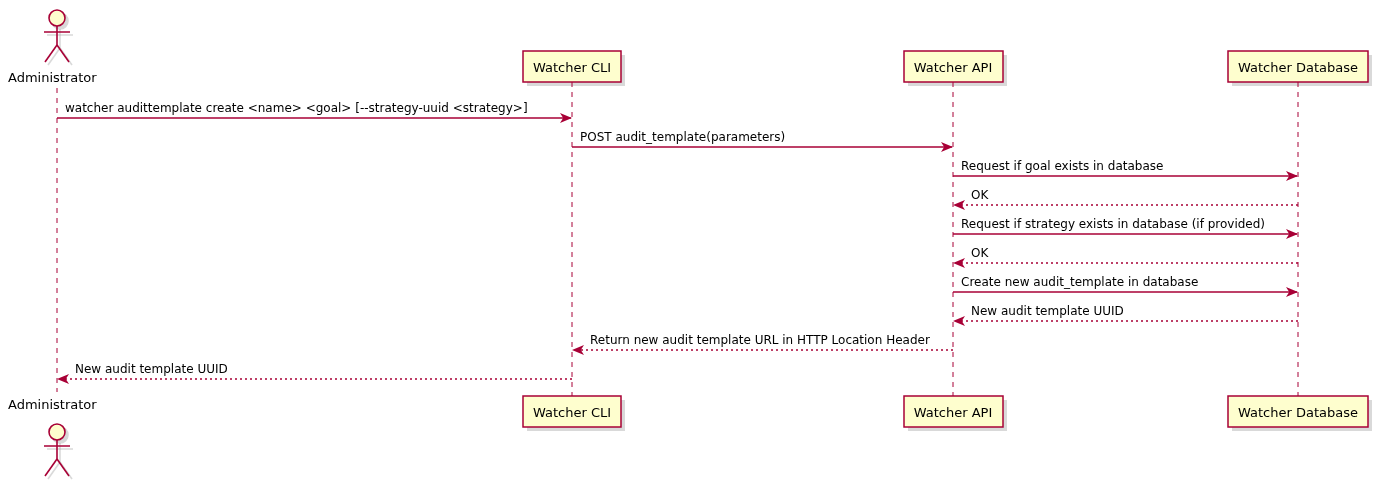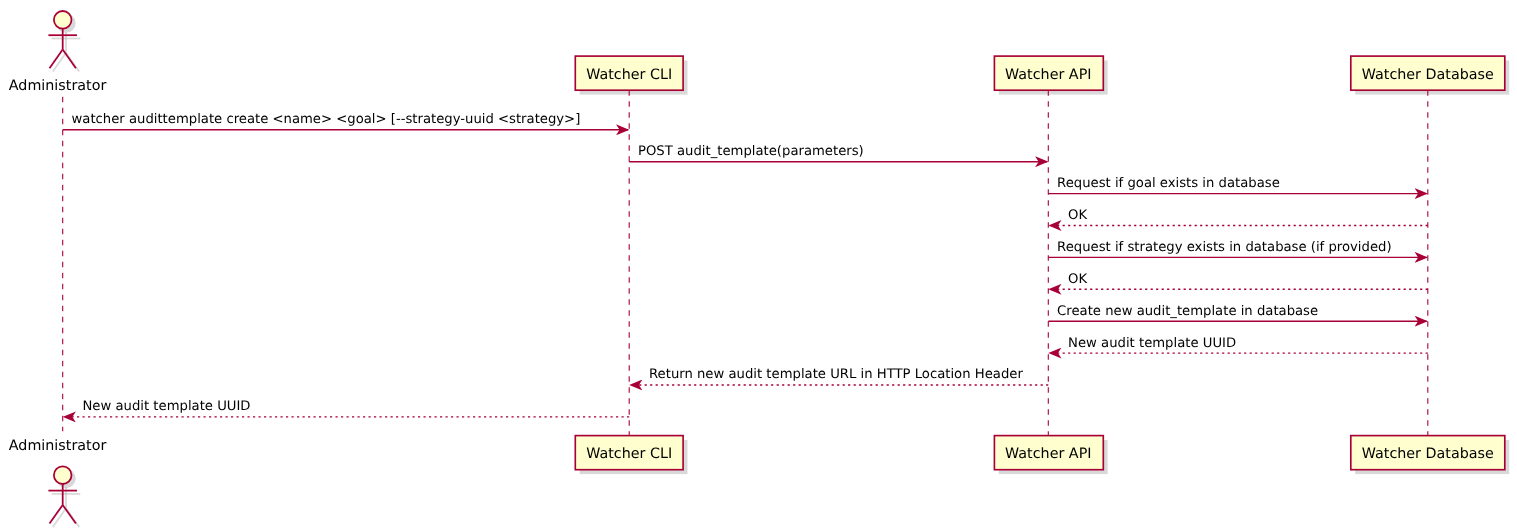--- a/index.html
+++ b/index.html
@@ -9,20 +9,21 @@
   }
   body {
     font-family: "DejaVu Sans", sans-serif;
   }
   #diagram-root {
     position: relative;
     width: 1379px;
     height: 483px;
     background: #FFFFFF;
     overflow: hidden;
+    border-radius: 30px;
   }
   svg#diagram-canvas {
     position: absolute;
     left: 0;
     top: 0;
     width: 1379px;
     height: 483px;
   }
   .participant-label,
   .actor-label,

